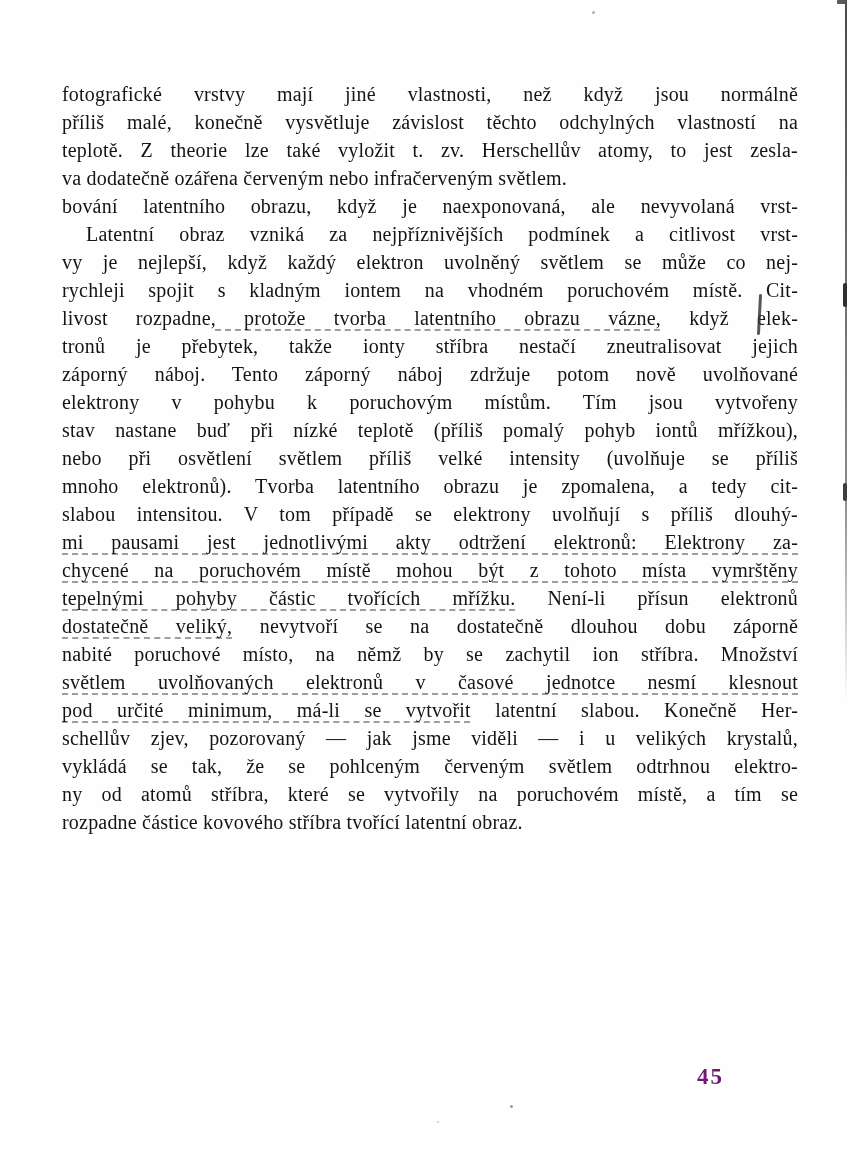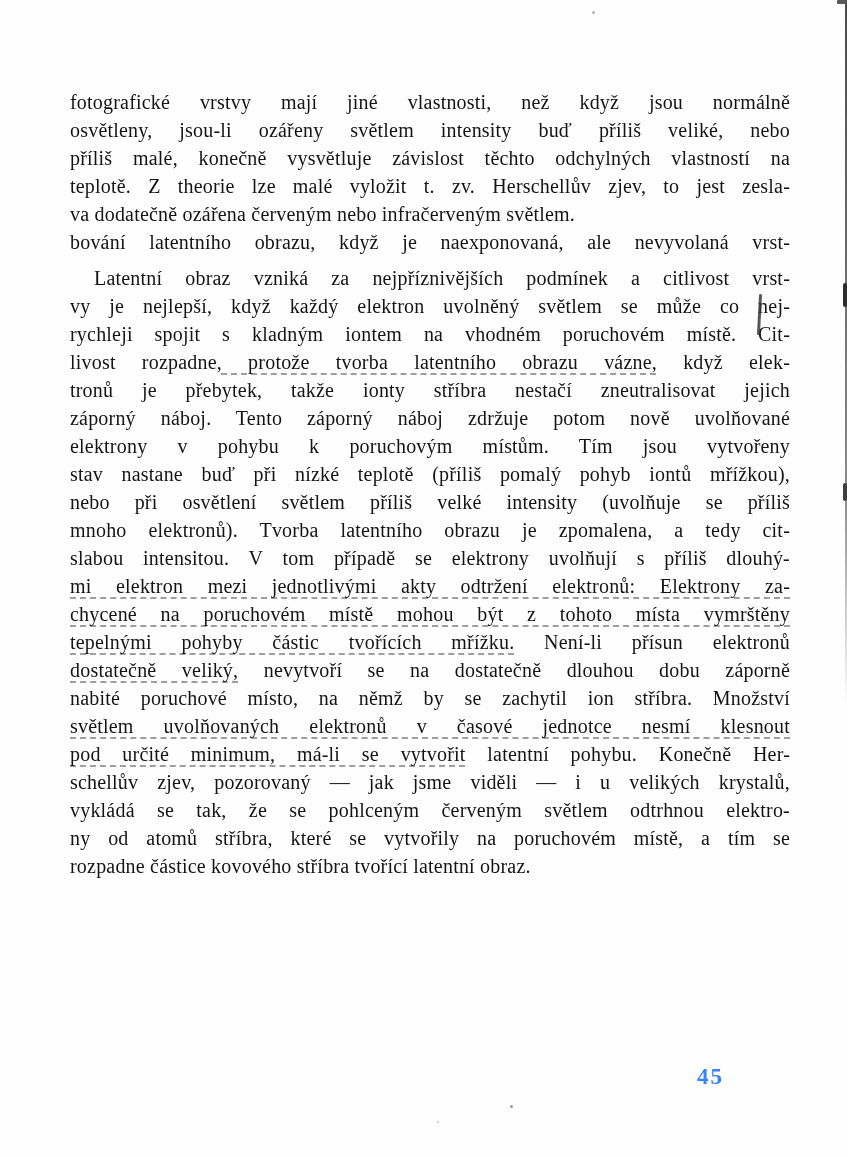--- a/index.html
+++ b/index.html
@@ -12,21 +12,21 @@
     font-family:"Liberation Serif","DejaVu Serif",serif;
     color:#141414;
   }
   .text-block{
     position:absolute;
     left:62px;top:80px;width:736px;
     font-size:20px;
     line-height:28px;
     letter-spacing:0.2px;
   }
-  .para{margin:8px;}
+  .para{margin:0;}
   .line{
     text-align:justify;
     text-align-last:justify;
     height:28px;
     overflow:hidden;
     white-space:normal;
   }
   .line.last{text-align-last:left;}
   .line.indent{text-indent:24px;}
   
@@ -42,21 +42,21 @@
     text-decoration-color:#a09e9a;
     text-decoration-thickness:1.6px;
     text-underline-offset:4px;
   }
   .page-number{
     position:absolute;
     left:697px;top:1064px;
     font-size:23px;
     font-weight:bold;
     letter-spacing:2px;
-    color:#3b82f6;
+    color:#701a75;
     text-align:center;
   }
   
   .scan-edge-line{
     position:absolute;right:0;top:0;width:2px;height:705px;
     background:linear-gradient(180deg,#4a4a4a 0%,#6a6a6a 35%,#8a8a8a 70%,rgba(140,140,140,0) 100%);
   }
   .scan-edge-blob1{
     position:absolute;right:0;top:283px;width:4px;height:24px;
     background:#2e2e2e;border-radius:2px;
@@ -81,45 +81,44 @@
   .speck.s3{left:437px;top:1121px;width:2px;height:2px;background:#c2c2c2;}
 </style>
 </head>
 <body>
 
 <div class="page">
 
   <div class="text-block">
       <div class="para">
         <div class="line"><span>fotografické vrstvy mají jiné vlastnosti, než když jsou normálně</span></div>
-        <div class="line"><span>osvětleny, jsou-li ozářeny světlem intensity buď příliš veliké, nebo</span></div>
         <div class="line"><span>příliš malé, konečně vysvětluje závislost těchto odchylných vlastností na</span></div>
-        <div class="line"><span>teplotě. Z theorie lze malé vyložit t. zv. Herschellův zjev, to jest zesla-</span></div>
+        <div class="line"><span>teplotě. Z theorie lze také vyložit t. zv. Herschellův atomy, to jest zesla-</span></div>
         <div class="line last"><span>va dodatečně ozářena červeným nebo infračerveným světlem.</span></div>
         <div class="line"><span>bování latentního obrazu, když je naexponovaná, ale nevyvolaná vrst-</span></div>
       </div>
       <div class="para">
         <div class="line indent"><span>Latentní obraz vzniká za nejpříznivějších podmínek a citlivost vrst-</span></div>
         <div class="line"><span>vy je nejlepší, když každý elektron uvolněný světlem se může co nej-</span></div>
         <div class="line"><span>rychleji spojit s kladným iontem na vhodném poruchovém místě. </span><span class="u">Cit-</span></div>
         <div class="line"><span class="u">livost rozpadne,</span><span class="uf"> protože tvorba latentního obrazu vázne,</span><span class="u"> když elek-</span></div>
         <div class="line"><span class="u">tronů je přebytek,</span><span> takže ionty stříbra nestačí zneutralisovat jejich</span></div>
         <div class="line"><span>záporný náboj. Tento záporný náboj zdržuje potom nově uvolňované</span></div>
         <div class="line"><span>elektrony v pohybu k poruchovým místům. Tím jsou vytvořeny</span></div>
         <div class="line"><span>stav nastane </span><span class="u">buď při nízké teplotě (příliš pomalý pohyb iontů mřížkou),</span></div>
         <div class="line"><span class="u">nebo při osvětlení světlem příliš velké intensity</span><span> (uvolňuje se příliš</span></div>
         <div class="line"><span>mnoho elektronů). Tvorba latentního obrazu je zpomalena, a tedy cit-</span></div>
         <div class="line"><span class="u">slabou intensitou. V tom případě se elektrony uvolňují s příliš dlouhý-</span></div>
-        <div class="line"><span class="uf">mi elektron mezi jednotlivými akty odtržení elektronů: Elektrony za-</span></div>
+        <div class="line"><span class="uf">mi pausami jest jednotlivými akty odtržení elektronů: Elektrony za-</span></div>
         <div class="line"><span class="uf">chycené na poruchovém místě mohou být z tohoto místa vymrštěny</span></div>
         <div class="line"><span class="uf">tepelnými pohyby částic tvořících mřížku.</span><span> Není-li přísun elektronů</span></div>
         <div class="line"><span class="uf">dostatečně veliký,</span><span> nevytvoří se na dostatečně dlouhou dobu záporně</span></div>
         <div class="line"><span>nabité poruchové místo, na němž by se zachytil ion stříbra. Množství</span></div>
         <div class="line"><span class="uf">světlem uvolňovaných elektronů v časové jednotce nesmí klesnout</span></div>
-        <div class="line"><span class="uf">pod určité minimum, má-li se vytvořit</span><span> latentní pohybu. Konečně Her-</span></div>
+        <div class="line"><span class="uf">pod určité minimum, má-li se vytvořit</span><span> latentní slabou. Konečně Her-</span></div>
         <div class="line"><span>schellův zjev, pozorovaný — jak jsme viděli — i u velikých krystalů,</span></div>
         <div class="line"><span>vykládá se tak, že se pohlceným červeným světlem odtrhnou elektro-</span></div>
         <div class="line"><span>ny od atomů stříbra, které se vytvořily na poruchovém místě, a tím se</span></div>
         <div class="line last"><span>rozpadne částice kovového stříbra tvořící latentní obraz.</span></div>
       </div>
     </div>
 
   <div class="page-number">45</div>
 
   <div class="scan-edge-line"></div>

